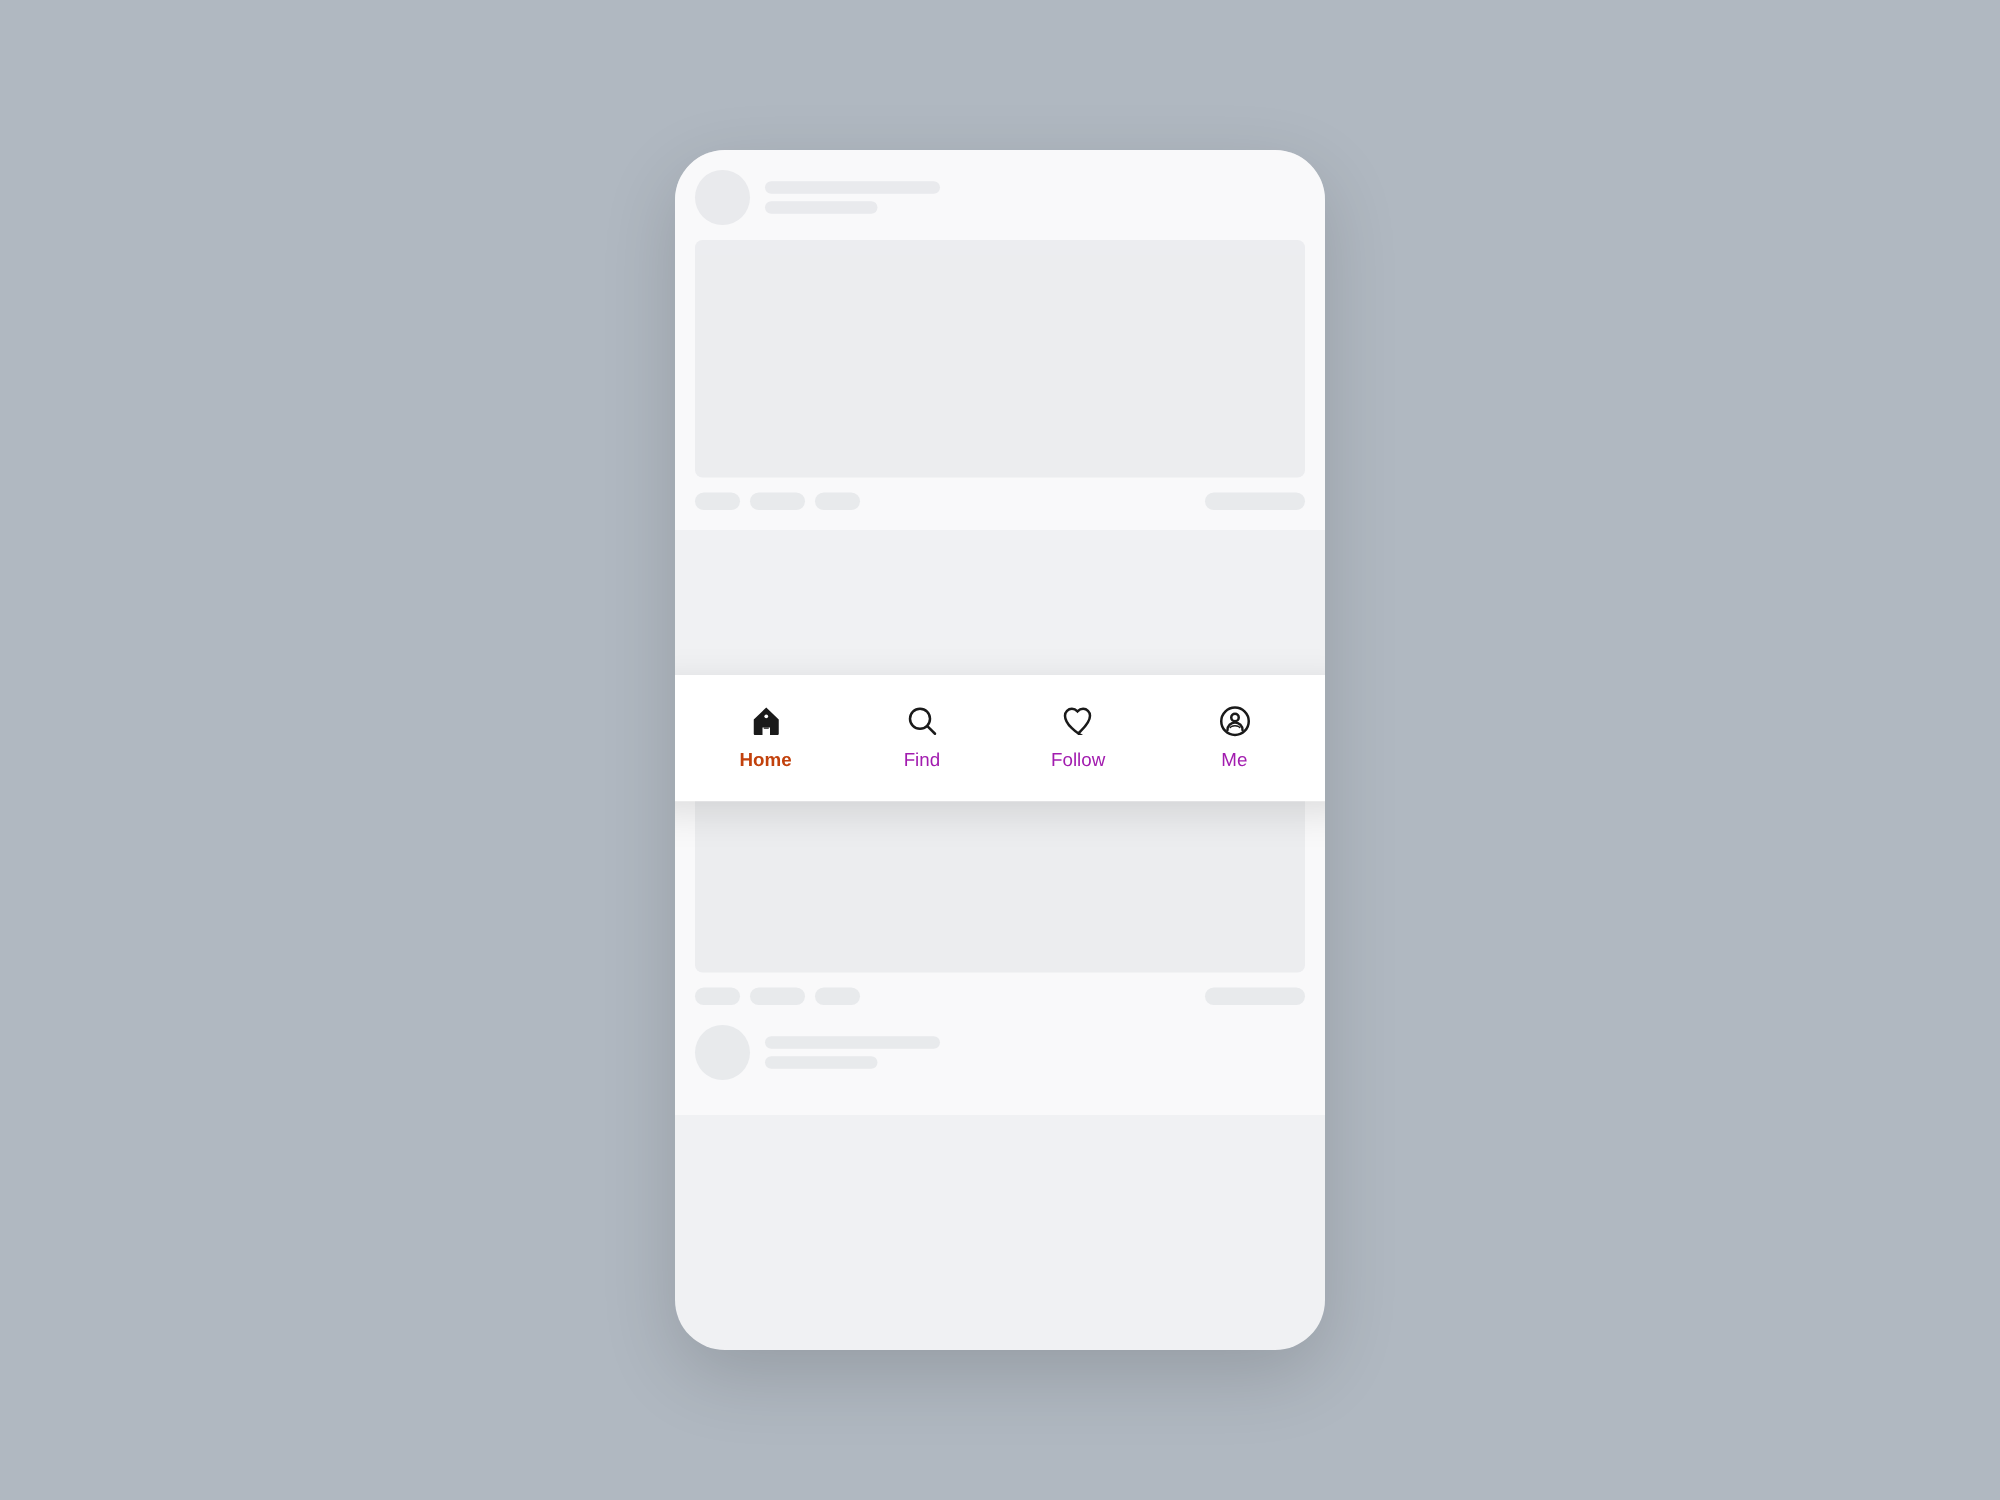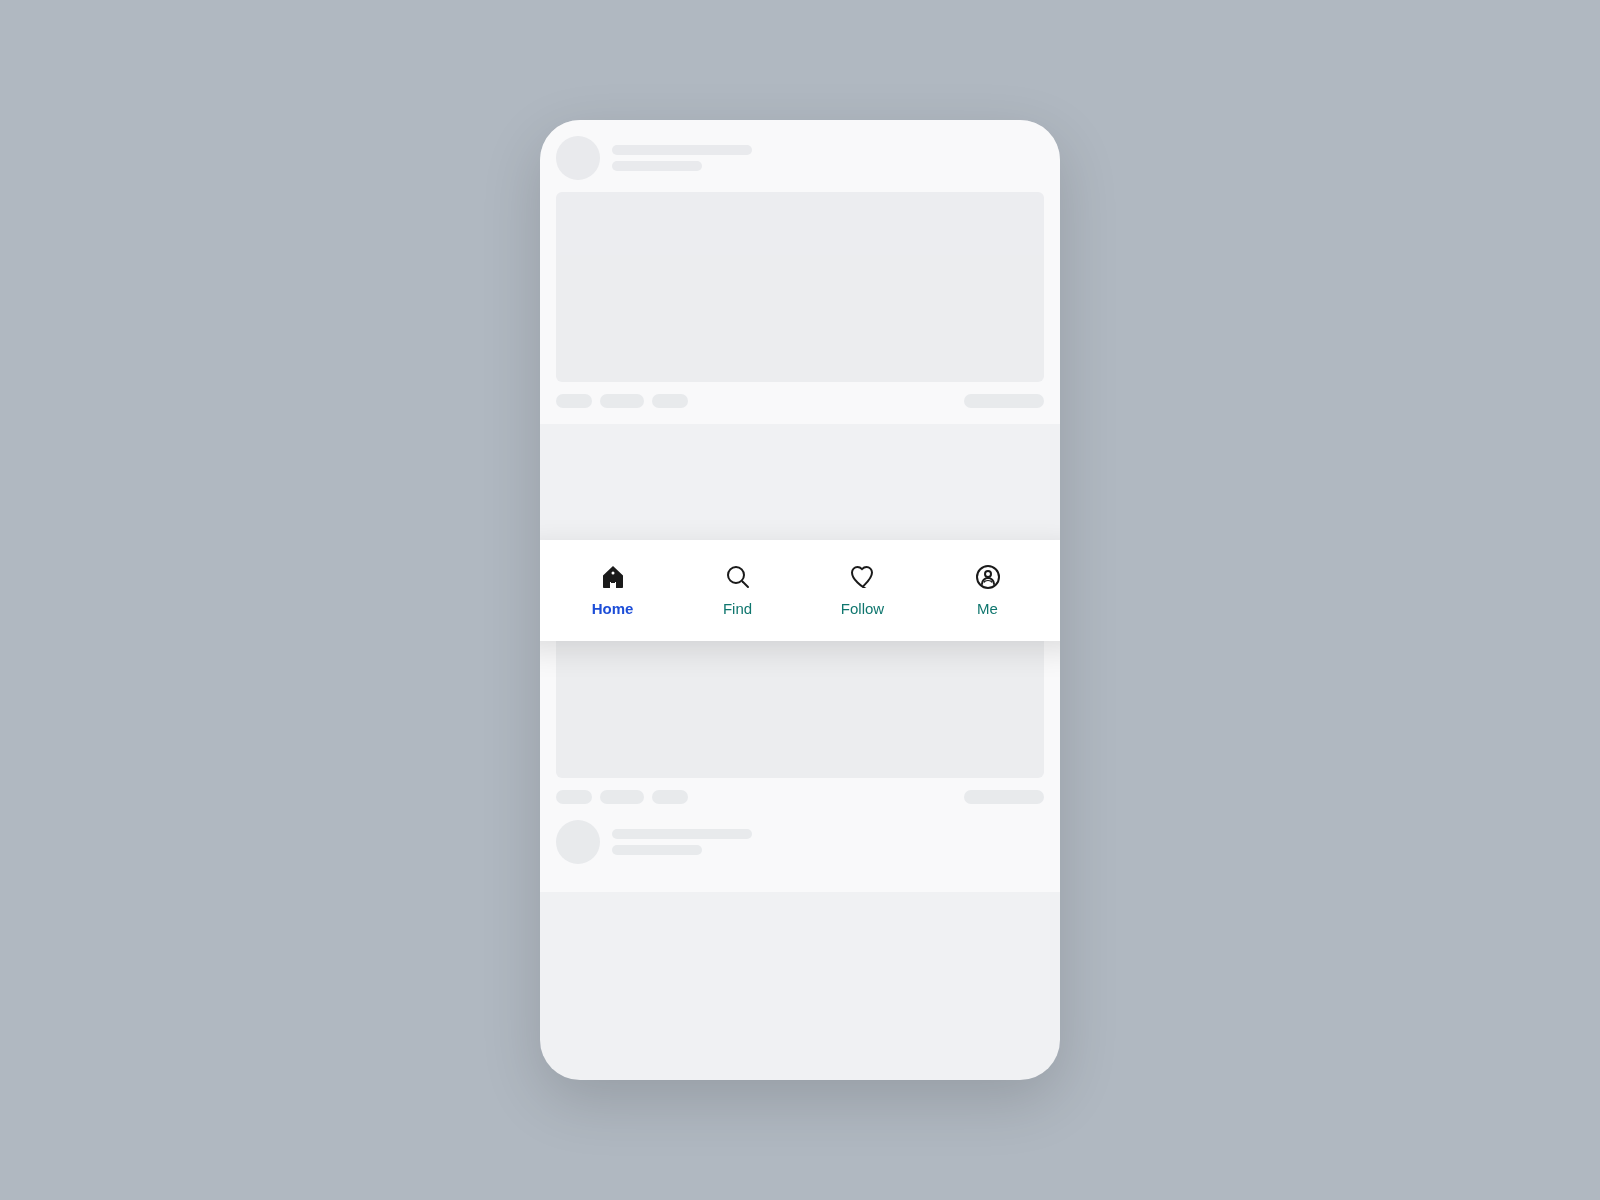--- a/index.html
+++ b/index.html
@@ -128,27 +128,27 @@
     .nav-icon {
       width: 34px;
       height: 34px;
       display: flex;
       align-items: center;
       justify-content: center;
     }
 
     .nav-label {
       font-size: 15px;
-      color: #0f766e;
+      color: #a21caf;
       font-weight: 400;
     }
 
     .nav-label.active {
       font-weight: 700;
-      color: #1d4ed8;
+      color: #c2410c;
     }
 
     
     svg {
       display: block;
     }
 
     
     .lower-feed {
       margin-top: 140px;

